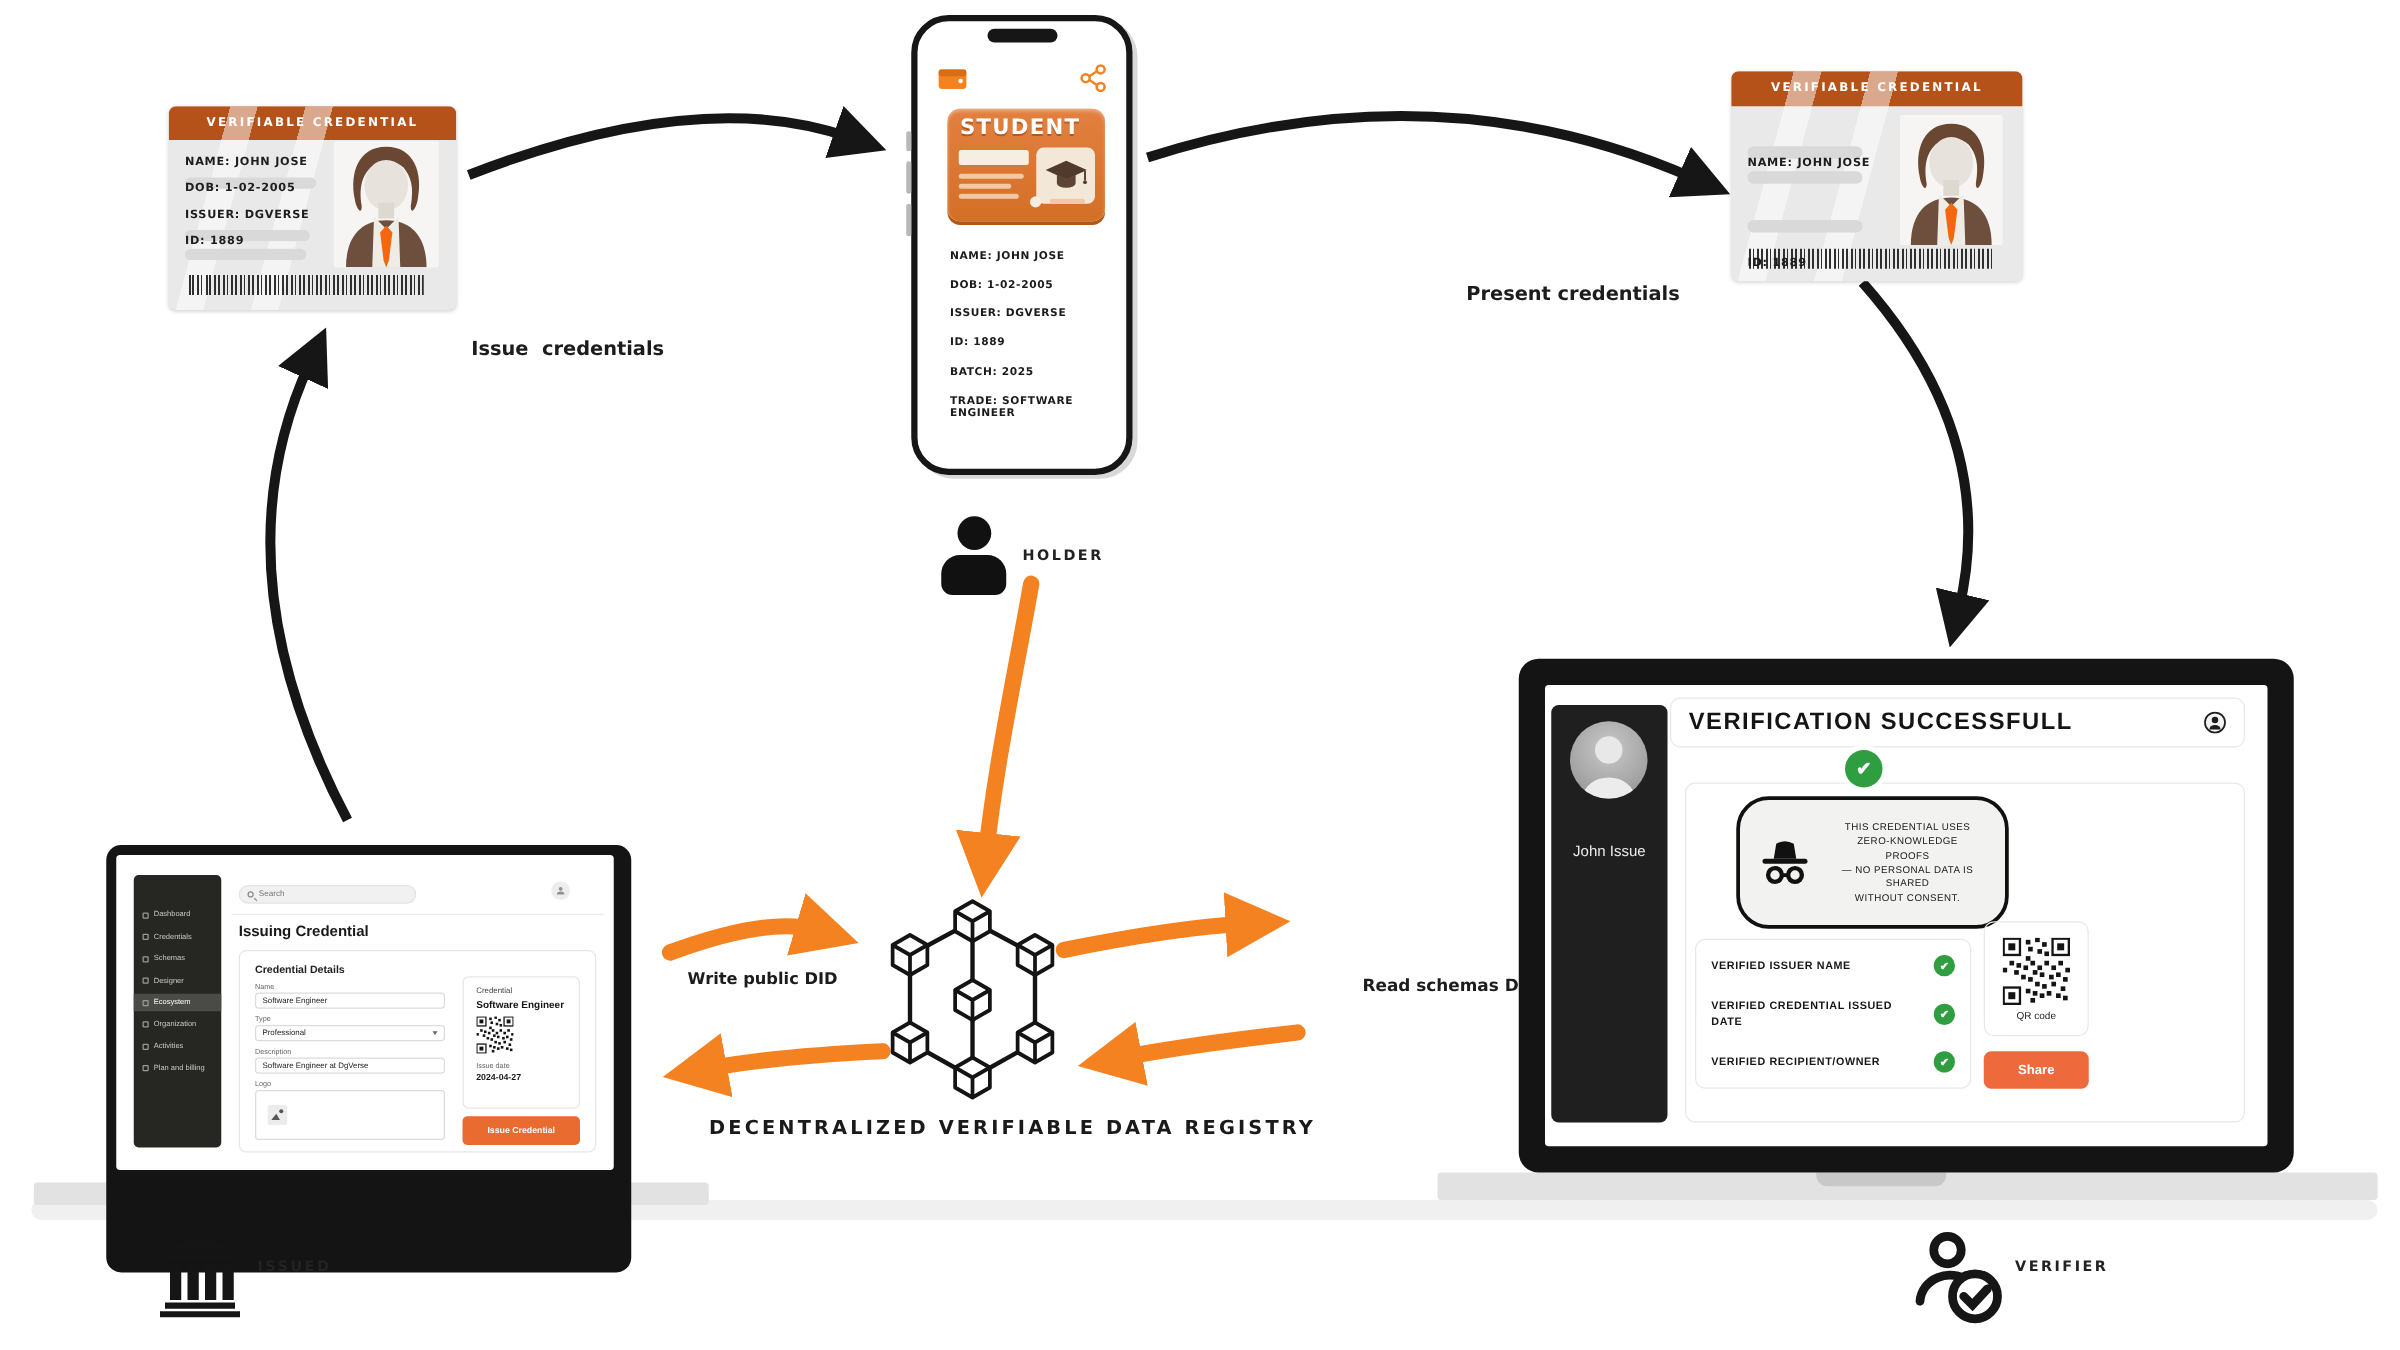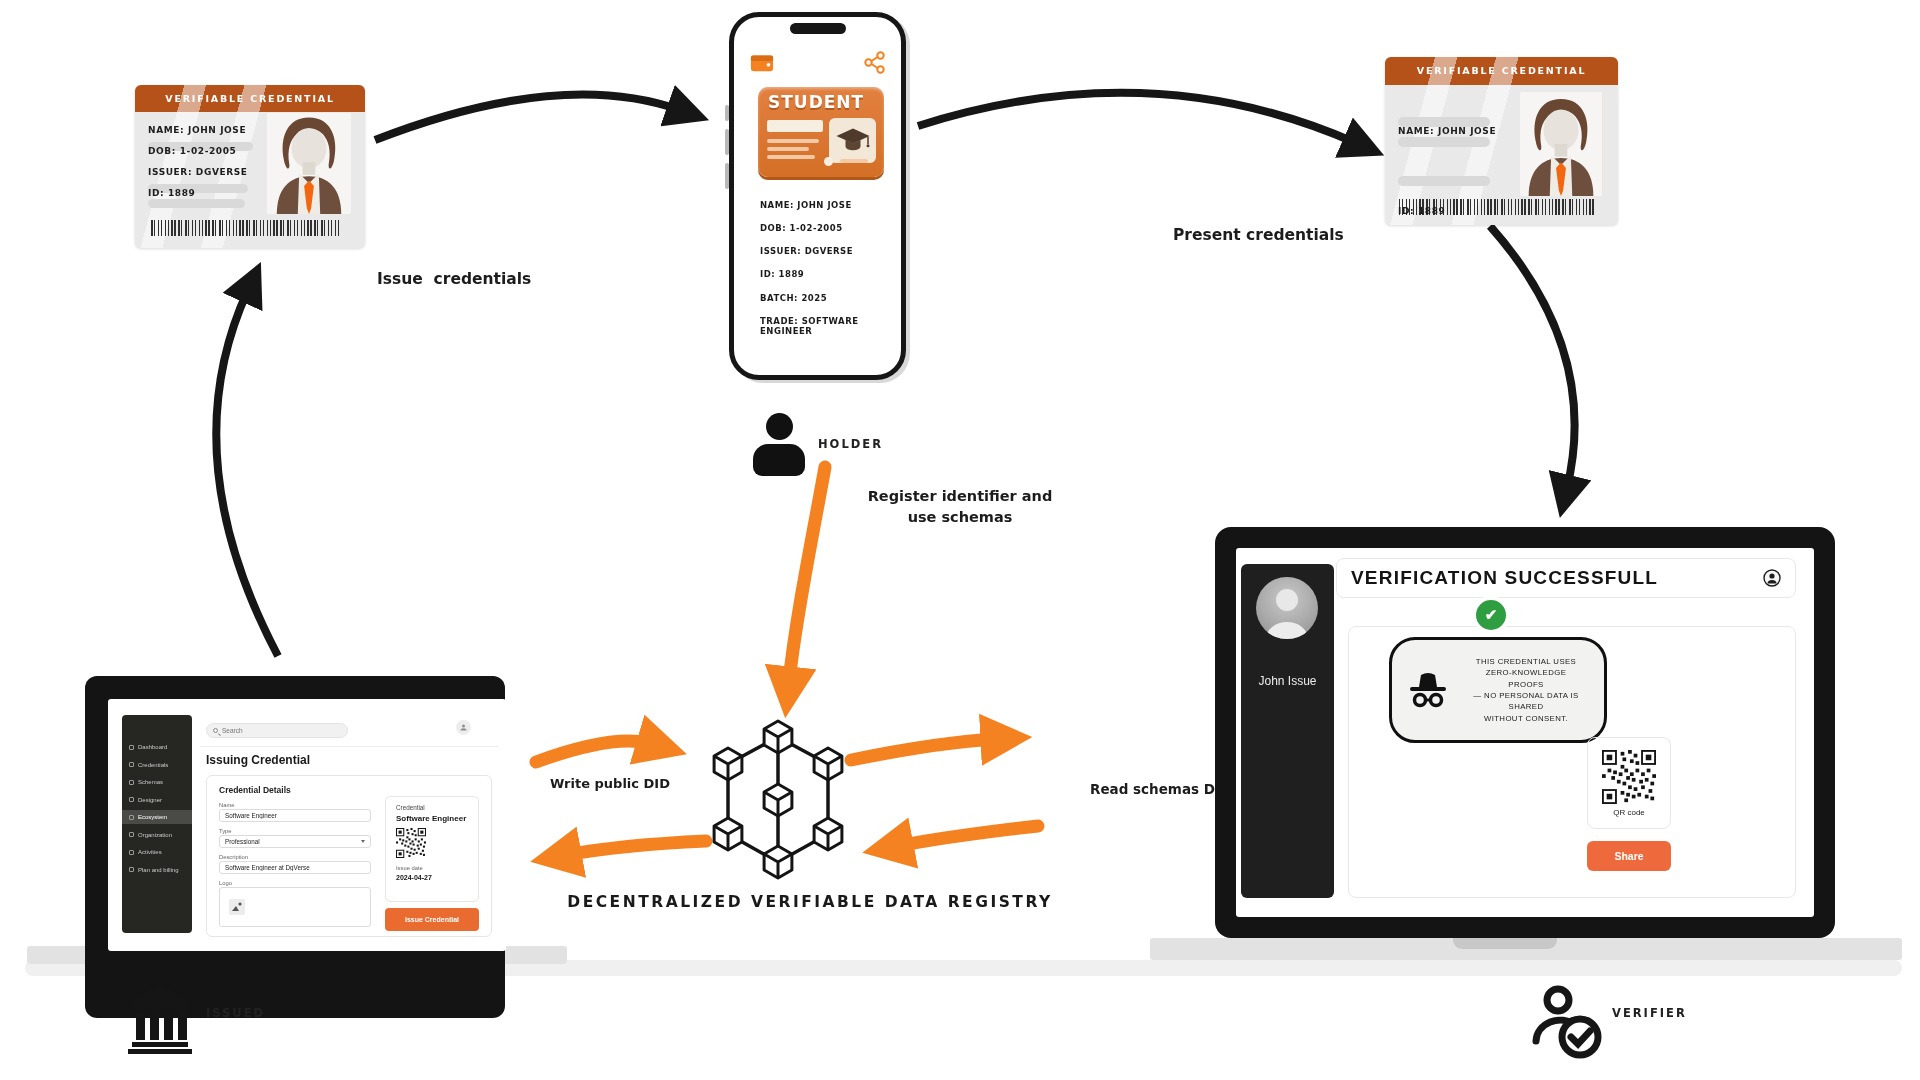--- a/index.html
+++ b/index.html
@@ -64,21 +64,21 @@
   .registry-svg{position:absolute;left:703px;top:712px;z-index:2}
   .bank-svg{position:absolute;left:128px;top:984px;z-index:2}
   .verifier-svg{position:absolute;left:1528px;top:984px;z-index:2}
 
   
   .floor{position:absolute;left:25px;top:960px;width:1877px;height:16px;background:#f0f0f0;border-radius:8px;z-index:0}
   .lap-base{position:absolute;background:#e2e2e2;border-radius:3px;z-index:1}
   .lap-notch{position:absolute;background:#c8c8c8;border-radius:0 0 9px 9px;z-index:2}
   .lap-frame{position:absolute;background:#141414;z-index:2}
 
-  #issuer-laptop{left:85px;top:676px;width:420px;height:342px;border-radius:12px;padding:23px}
+  #issuer-laptop{left:85px;top:676px;width:420px;height:342px;border-radius:12px;padding:8px}
   .iss-screen{position:relative;width:398px;height:252px;background:#fff;border-radius:3px;overflow:hidden}
 
   
   .iss-side{position:absolute;left:14px;top:16px;width:70px;height:218px;background:#262623;border-radius:4px;padding-top:25px}
   .sb-item{display:flex;align-items:center;gap:4px;height:14px;margin-bottom:3.5px;padding-left:7px;
     font-size:6px;color:#c9c9c9;cursor:pointer}
   .sb-item.active{background:#4a4a47;color:#fff}
   .sb-ico{width:5px;height:5px;border:1px solid #9a9a9a;border-radius:1px;flex:0 0 auto}
   .iss-search{position:absolute;left:98px;top:24px;width:142px;height:15px;background:#f1f1f1;border:1px solid #e3e3e3;
     border-radius:8px;display:flex;align-items:center;gap:4px;padding:0 6px}
@@ -324,24 +324,20 @@
         <div class="ph-field">TRADE: SOFTWARE ENGINEER</div>
       </div>
   </div>
 
   <div class="holder-head"></div>
   <div class="holder-body"></div>
   <div class="role-label" style="left:818px;top:437px">HOLDER</div>
 
   <div class="dg-label lbl-issue">Issue  credentials</div>
   <div class="dg-label lbl-present">Present credentials</div>
-  <div class="dg-label lbl-register">
-    <div>Register identifier and</div>
-    <div>use schemas</div>
-  </div>
   <div class="dg-label lbl-write">Write public DID</div>
   <div class="dg-label lbl-read">Read schemas DID</div>
   <div class="dg-label lbl-registry">DECENTRALIZED VERIFIABLE DATA REGISTRY</div>
 
   <svg class="registry-svg" width="150" height="175" viewBox="0 0 150 175">
     <defs>
       <g id="cube">
         <polygon points="0,-16 13.9,-8 13.9,8 0,16 -13.9,8 -13.9,-8" fill="#fff" stroke="#141414" stroke-width="3" stroke-linejoin="round"></polygon>
         <path d="M-13.9,-8 L0,0 L13.9,-8 M0,0 L0,16" fill="none" stroke="#141414" stroke-width="3" stroke-linejoin="round"></path>
       </g>
@@ -507,20 +503,35 @@
 
         <div class="zkp-line">THIS CREDENTIAL USES</div>
             <div class="zkp-line">ZERO-KNOWLEDGE</div>
             <div class="zkp-line">PROOFS</div>
             <div class="zkp-line">— NO PERSONAL DATA IS</div>
             <div class="zkp-line">SHARED</div>
             <div class="zkp-line">WITHOUT CONSENT.</div>
           </div>
       </div>
 
+      <div class="chk-panel">
+
+      <div class="chk-row">
+            <span class="chk-label">VERIFIED ISSUER NAME</span>
+            <span class="gc gc-sm"></span>
+          </div>
+          <div class="chk-row">
+            <span class="chk-label">VERIFIED CREDENTIAL ISSUED DATE</span>
+            <span class="gc gc-sm"></span>
+          </div>
+          <div class="chk-row">
+            <span class="chk-label">VERIFIED RECIPIENT/OWNER</span>
+            <span class="gc gc-sm"></span>
+          </div>
+        </div>
 
       <div class="qr-panel">
         <svg width="54" height="54" viewBox="0 0 29 29">
             <use href="#qr-sym"></use>
           </svg>
         <div class="qr-label">QR code</div>
       </div>
       <button class="share-btn">Share</button>
     </div>
   </div>

